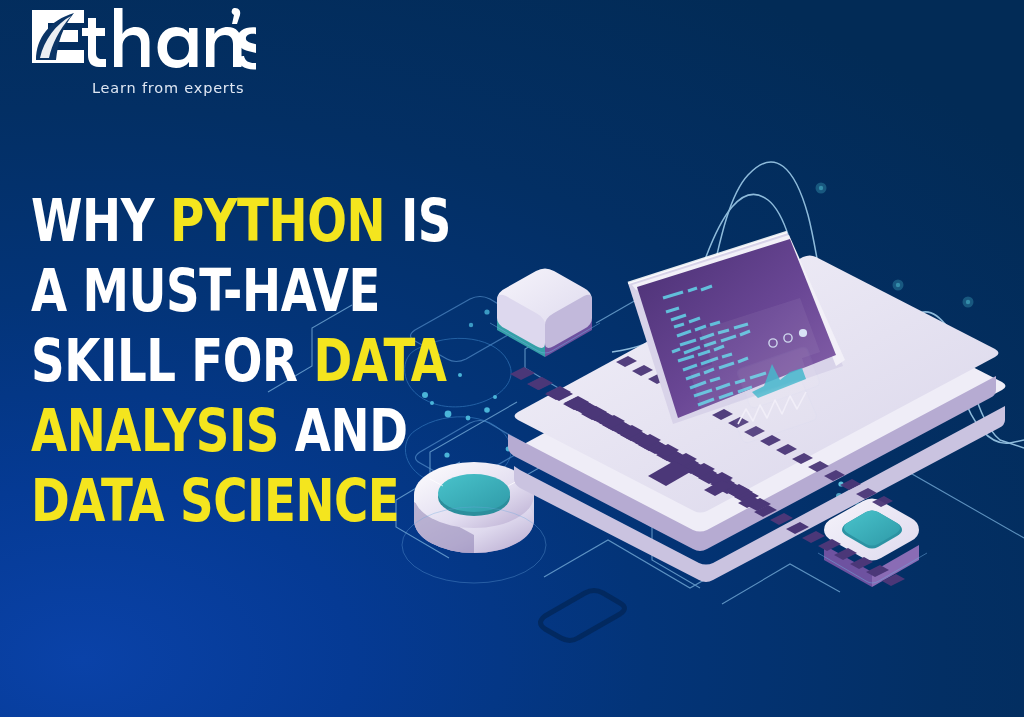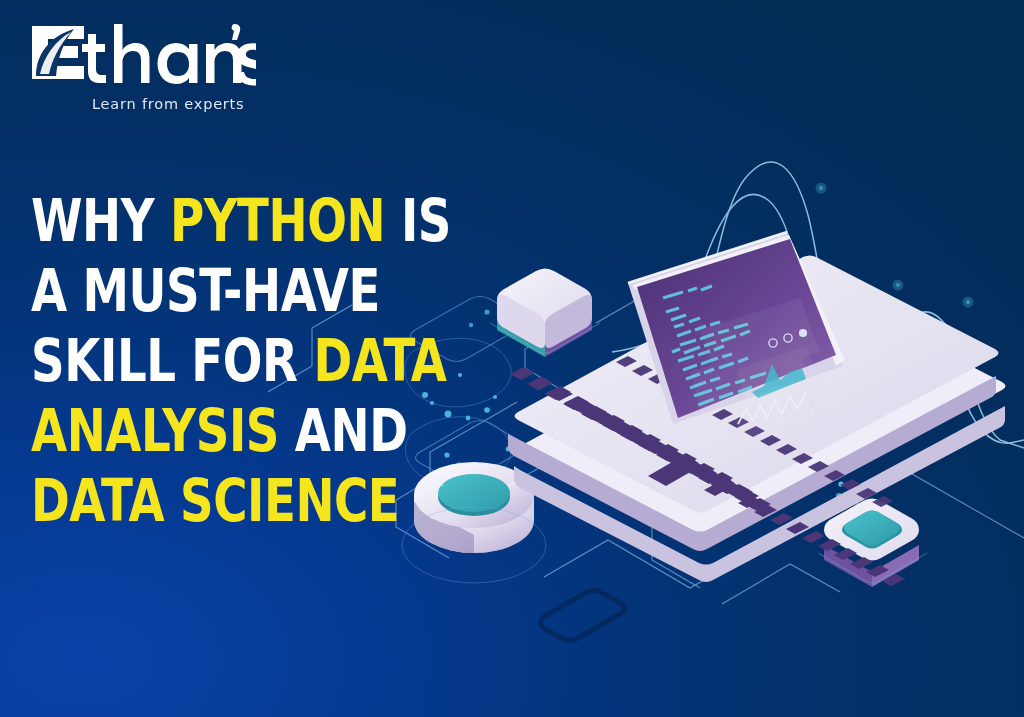--- a/index.html
+++ b/index.html
@@ -11,21 +11,21 @@
   }
   .banner{
     position:relative;width:1024px;height:717px;overflow:hidden;
     background:
       radial-gradient(120% 110% at 8% 92%, #0a42a8 0%, #053a94 22%, #033478 46%, #032f64 70%, #022b56 100%);
   }
   
   .bg-art{position:absolute;inset:0;width:1024px;height:717px;pointer-events:none;}
 
   
-  .logo{position:absolute;left:26px;top:20px;width:230px;height:80px;}
+  .logo{position:absolute;left:26px;top:4px;width:230px;height:80px;}
   .logo svg{display:block;}
   .logo-tagline{
     position:absolute;left:66px;top:76px;
     font-family:"DejaVu Sans", sans-serif;
     font-size:14.5px;letter-spacing:.8px;color:#dfe7f3;
     white-space:nowrap;
   }
 
   
   .headline{

